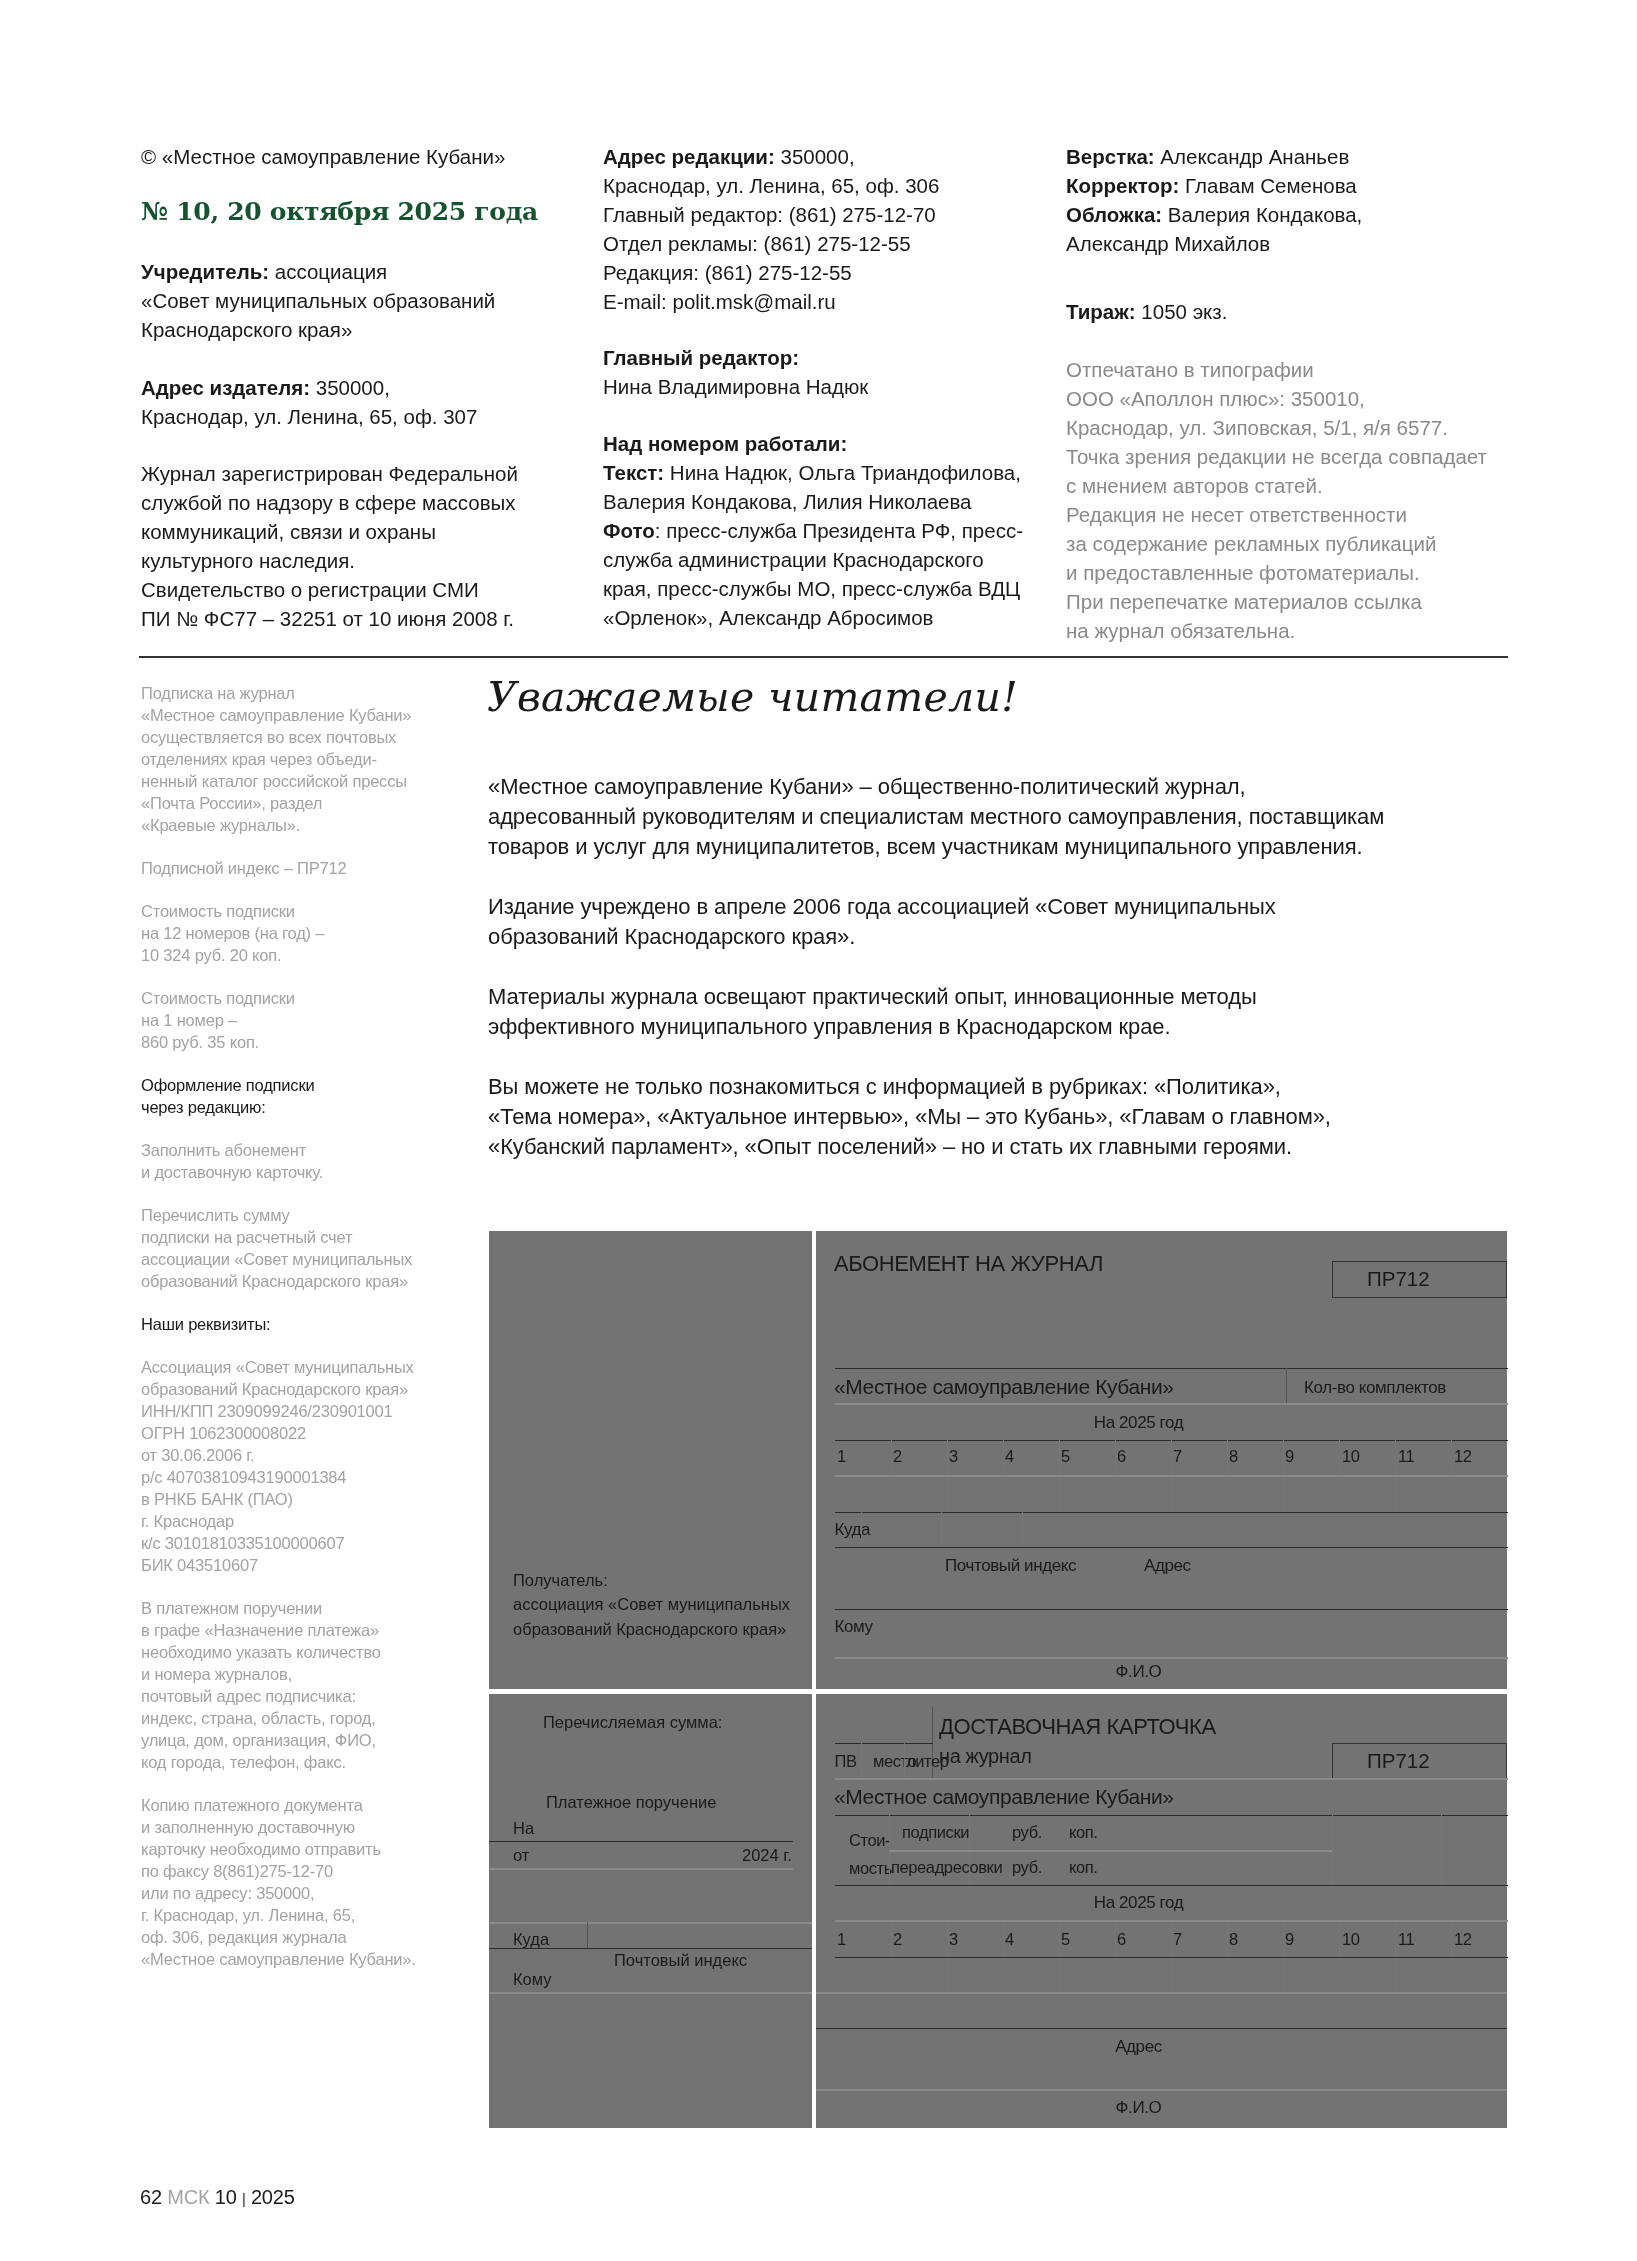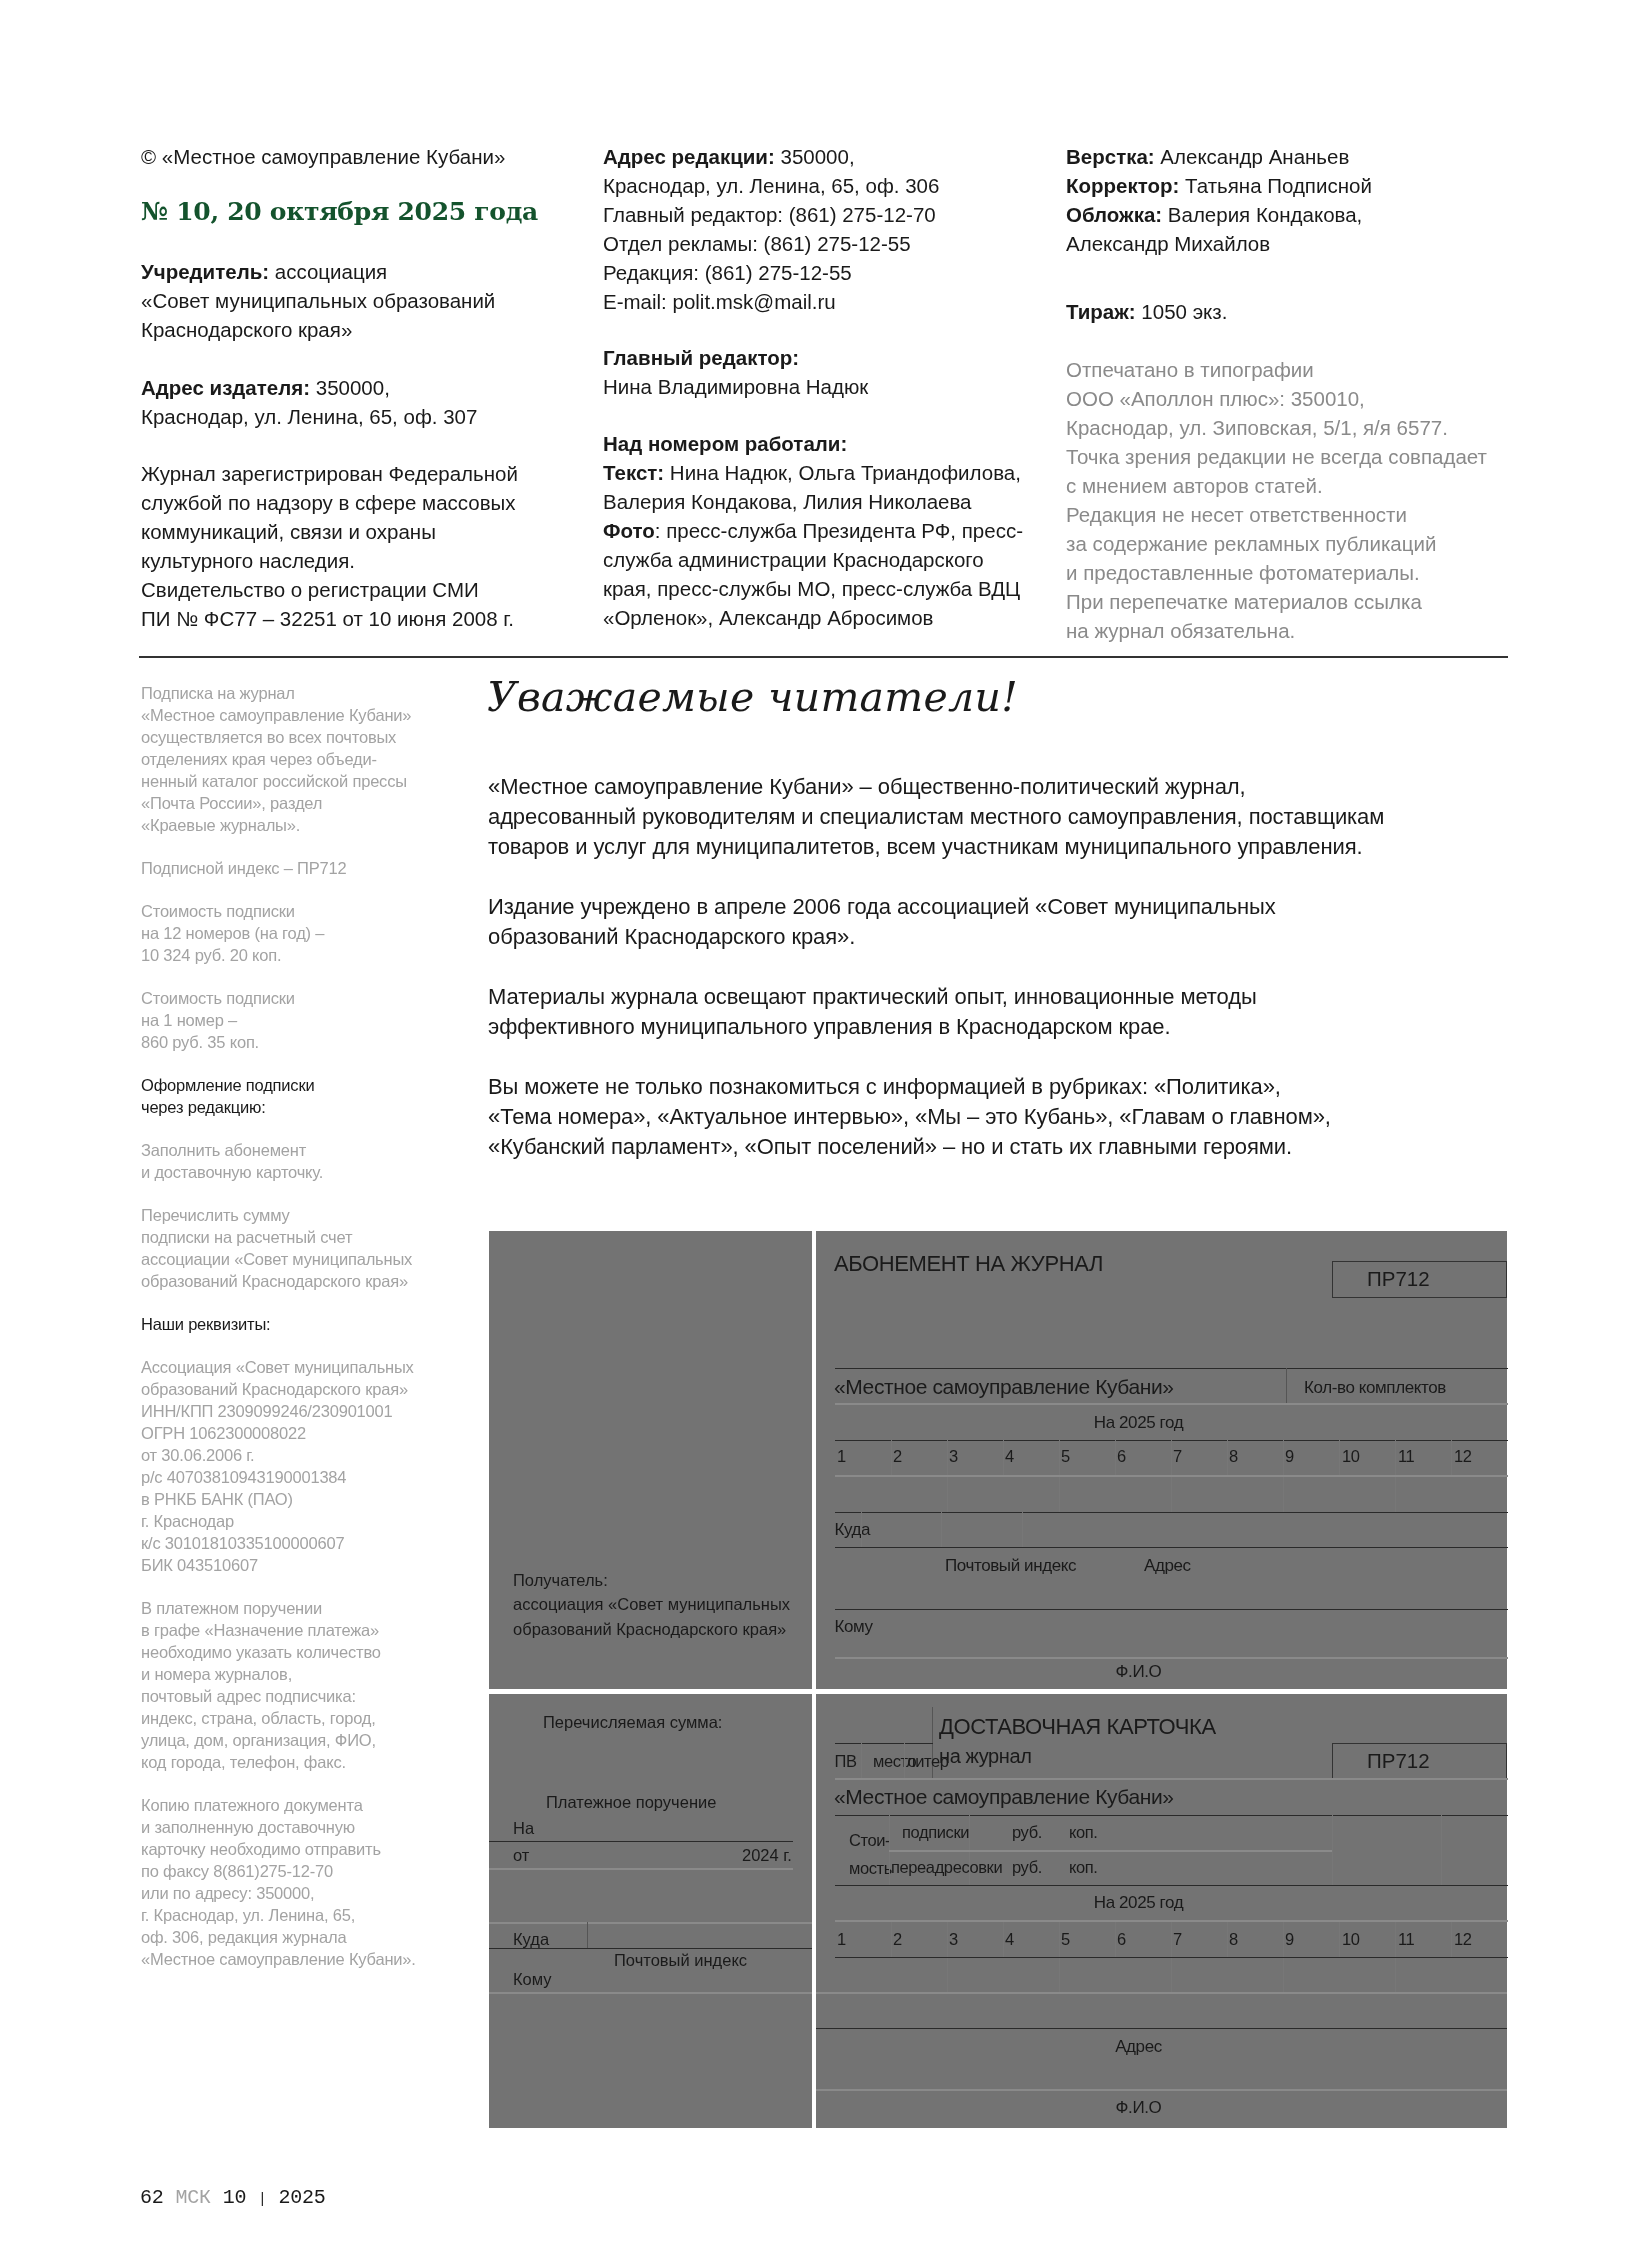--- a/index.html
+++ b/index.html
@@ -57,21 +57,21 @@
 E-mail: polit.msk@mail.ru</span></div>
 
 <div class="abs txt" style="left:603px; top:343px;"><b>Главный редактор:</b><br><span>Нина Владимировна Надюк</span></div>
 
 <div class="abs txt" style="left:603px; top:429px;"><b>Над номером работали:</b><br><b>Текст:</b><span>  Нина Надюк, Ольга Триандофилова,
 Валерия Кондакова, Лилия Николаева</span><br><b>Фото</b><span>: пресс-служба Президента РФ, пресс-
 служба администрации Краснодарского
 края, пресс-службы МО, пресс-служба ВДЦ
 «Орленок», Александр Абросимов</span></div>
 
-<div class="abs txt" style="left:1066px; top:142px;"><b>Верстка:</b><span> Александр Ананьев</span><br><b>Корректор:</b><span> Татьяна Подписной</span><br><b>Обложка:</b><span> Валерия Кондакова,
+<div class="abs txt" style="left:1066px; top:142px;"><b>Верстка:</b><span> Александр Ананьев</span><br><b>Корректор:</b><span> Главам Семенова</span><br><b>Обложка:</b><span> Валерия Кондакова,
 Александр Михайлов</span></div>
 
 <div class="abs txt" style="left:1066px; top:297px;"><b>Тираж:</b><span> 1050 экз.</span></div>
 
 <div class="abs txt grey" style="left:1066px; top:355px;">Отпечатано в типографии
 ООО «Аполлон плюс»: 350010,
 Краснодар, ул. Зиповская, 5/1, я/я 6577.
 Точка зрения редакции не всегда совпадает
 с мнением авторов статей.
 Редакция не несет ответственности
@@ -318,20 +318,20 @@
       <div class="vl" style="left: 579px; top: 264px; height: 34px; background: rgb(119, 119, 119);"></div>
     </div>
   <div class="hlg" style="left:0; top:298px; width:691px;"></div>
   <div class="abs" style="left:0; top:300px; width:691px; height:33px;"></div>
   <div class="hl" style="left:0; top:334px; width:691px;"></div>
   <div class="abs f narrow" style="left:0; width:691px; top:343px; text-align:center; margin-left:-23px;">Адрес</div>
   <div class="hlg" style="left:0; top:395px; width:691px;"></div>
   <div class="abs f narrow" style="left:0; width:691px; top:404px; text-align:center; margin-left:-23px;">Ф.И.О</div>
 </div>
 
-<div class="abs footer" style="left:140px; top:2186px;font-family:Liberation Mono, monospace;">
+<div class="abs footer" style="left:140px; top:2186px;">
   <span>62</span>
   <span class="lgrey">МСК</span>
   <span>10</span>
   <span style="font-size:14.5px;">|</span>
   <span>2025</span>
 </div>
 
 
 </body></html>

